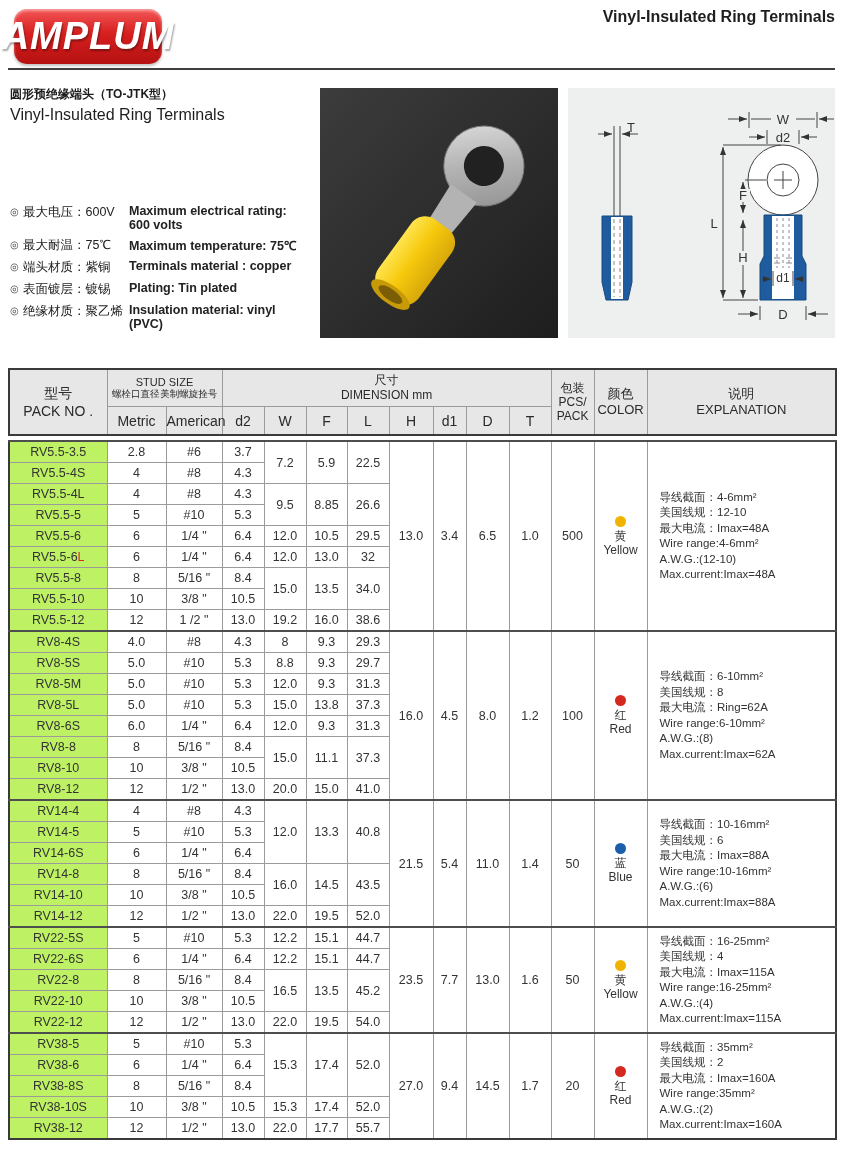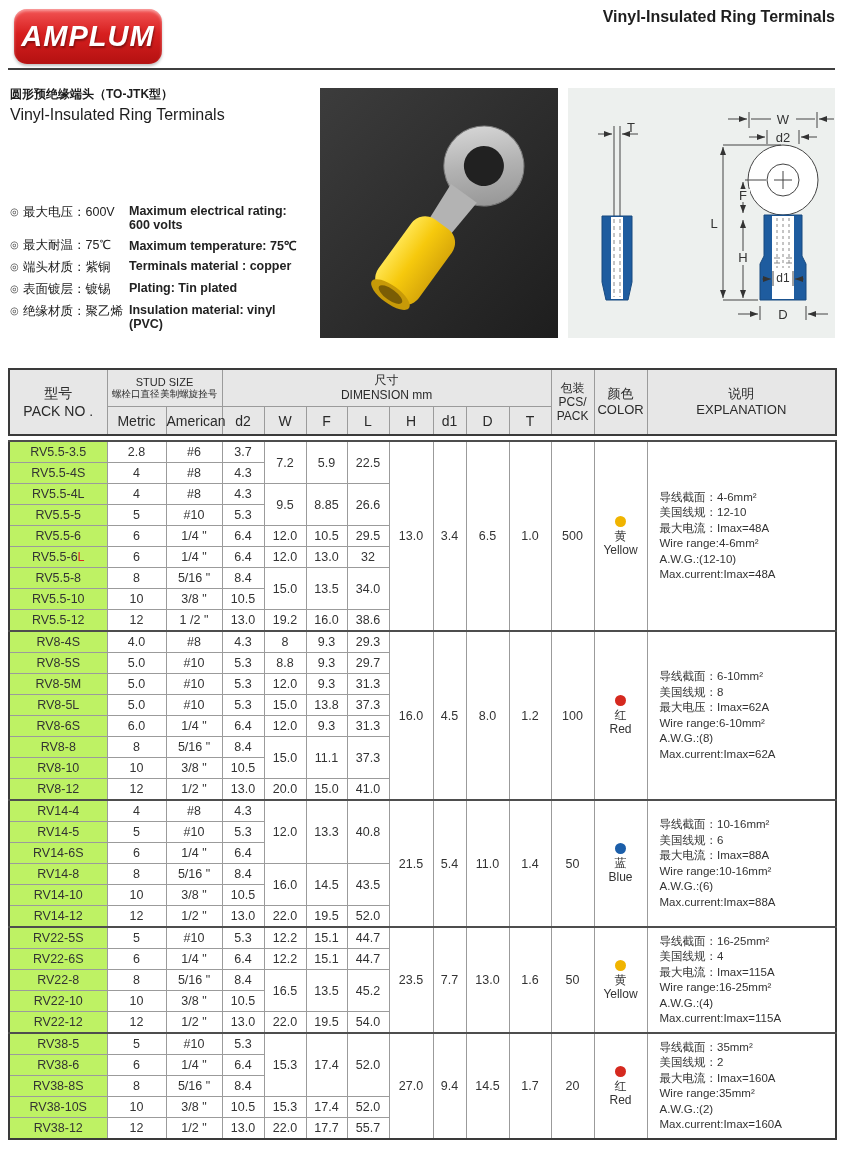--- a/index.html
+++ b/index.html
@@ -3,21 +3,21 @@
 <meta charset="utf-8">
 <style>
   html,body{margin:0;padding:0;background:#fff;}
   .page{position:relative;width:843px;height:1154px;background:#fff;overflow:hidden;
         font-family:"Liberation Sans",sans-serif;color:#222;}
   
   .logo{position:absolute;left:14px;top:9px;width:148px;height:55px;border-radius:13px;
         background:linear-gradient(180deg,#f35555 0%,#d71f1f 45%,#b41111 100%);
         display:flex;align-items:center;justify-content:center;
         box-shadow:0 2px 3px rgba(0,0,0,.25), inset 0 2px 3px rgba(255,255,255,.45);}
-  .logo span{color:#fff;font-weight:bold;font-style:italic;font-size:29px;letter-spacing:1px;
+  .logo span{color:#fff;font-weight:bold;font-style:italic;font-size:38px;letter-spacing:1px;
         text-shadow:1px 2px 2px rgba(0,0,0,.35);text-align:center;}
   .titles{position:absolute;right:8px;top:6px;text-align:right;}
   .titles .cn{font-size:26px;font-weight:bold;color:#2e2e2e;letter-spacing:1px;}
   .titles .en{font-size:16px;font-weight:bold;color:#1e1e1e;margin-top:2px;}
   .rule{position:absolute;top:68px;left:8px;width:827px;border-top:2px solid #3f3f3f;}
   
   .intro{position:absolute;left:8px;top:86px;width:827px;height:252px;}
   .left{position:absolute;left:2px;top:0;width:300px;height:252px;}
   .p-cn{font-size:12px;font-weight:bold;color:#1d1d1d;}
   .p-en{font-size:16px;color:#1d1d1d;margin-top:3px;}
@@ -390,21 +390,21 @@
           <td rowspan="8">1.2</td>
           <td rowspan="8">100</td>
           <td class="colorcell" rowspan="8">
             <div class="dot" style="background: rgb(213, 41, 31);"></div>
             <div>红</div>
             <div>Red</div>
           </td>
           <td class="exp" rowspan="8">
             <div>导线截面：6-10mm²</div>
             <div>美国线规：8</div>
-            <div>最大电压：Imax=62A</div>
+            <div>最大电流：Ring=62A</div>
             <div>Wire range:6-10mm²</div>
             <div>A.W.G.:(8)</div>
             <div>Max.current:Imax=62A</div>
           </td>
         </tr>
         <tr>
           <td class="item">RV8-5S</td>
           <td>5.0</td>
           <td>#10</td>
           <td>5.3</td>

